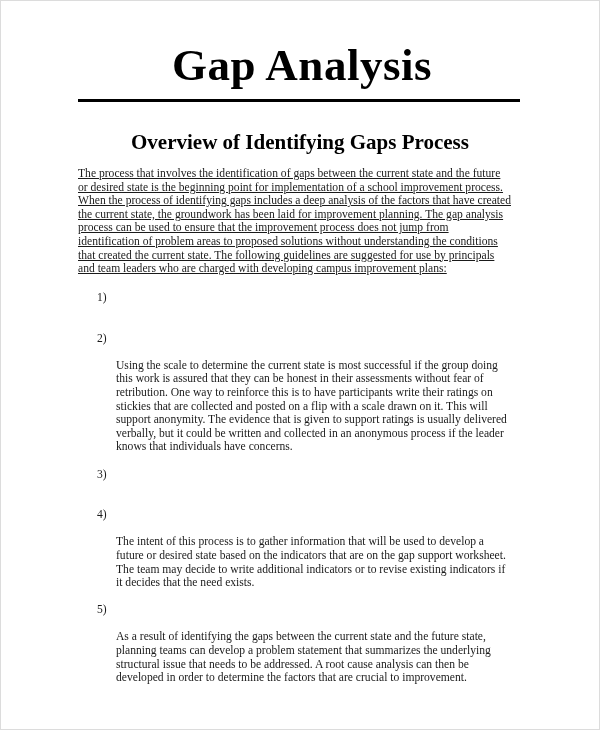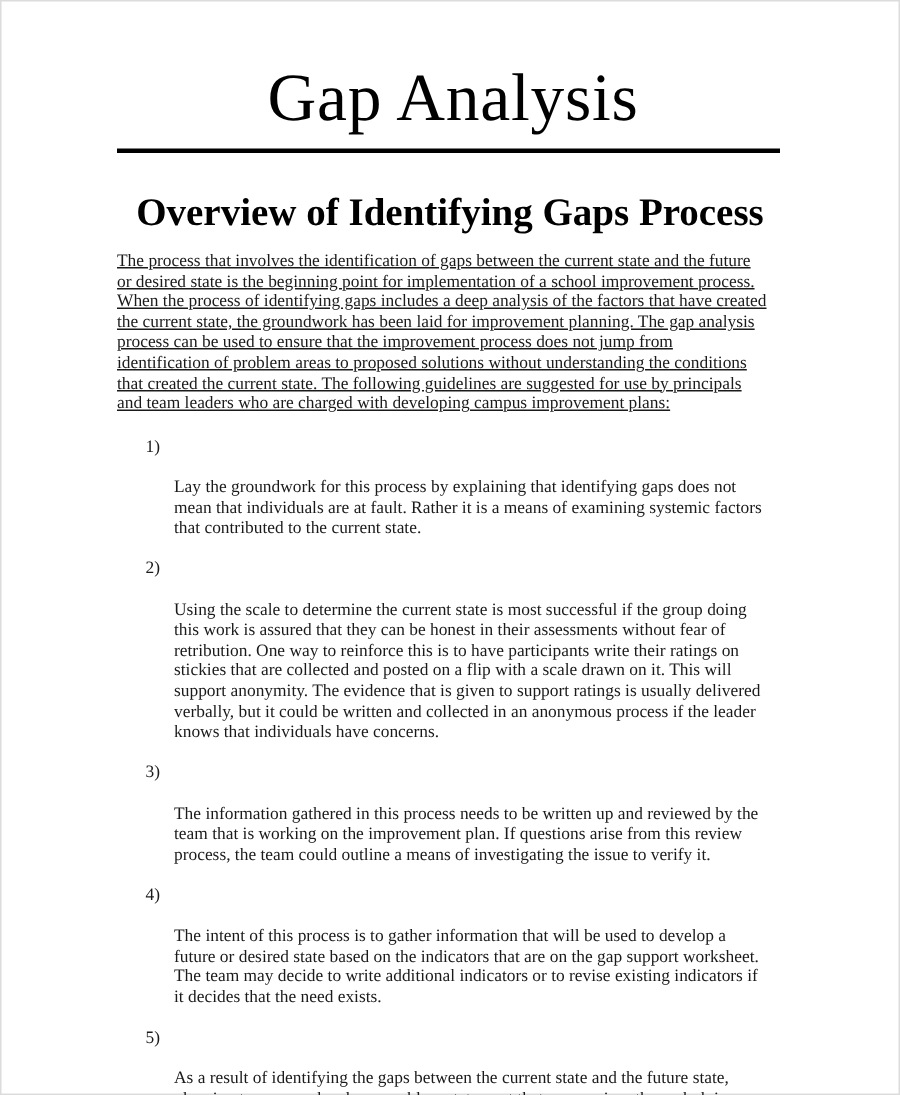--- a/index.html
+++ b/index.html
@@ -8,32 +8,32 @@
       position: relative;
       width: 598px; height: 728px;
       border: 1px solid #dcdcdc;
       background: #ffffff;
       font-family: "Liberation Serif", "DejaVu Serif", serif;
       color: #1a1a1a;
     }
     .title {
       position: absolute; left: 4px; right: 0; top: 38px;
       text-align: center;
-      font-size: 45px; font-weight: normal; color: #000;
+      font-size: 45px; font-weight: bold; color: #000;
       letter-spacing: 0.5px;
       margin: 0; line-height: 52px;
     }
     .rule {
       position: absolute; left: 77px; width: 442px; top: 98px;
       height: 3px; background: #000;
     }
     .subtitle {
       position: absolute; left: 0; right: 0; top: 128px;
       text-align: center;
-      font-size: 26px; font-weight: bold; color: #000;
+      font-size: 21px; font-weight: bold; color: #000;
       margin: 0; line-height: 26px;
     }
     .intro {
       position: absolute; left: 77px; width: 450px; top: 166px;
       font-size: 11.6px; line-height: 13.6px;
       margin: 0; text-align: left;
       white-space: pre-line;
       text-decoration: underline;
     }
     .list {
@@ -62,39 +62,33 @@
 or desired state is the beginning point for implementation of a school improvement process.
 When the process of identifying gaps includes a deep analysis of the factors that have created
 the current state, the groundwork has been laid for improvement planning.  The gap analysis
 process can be used to ensure that the improvement process does not jump from
 identification of problem areas to proposed solutions without understanding the conditions
 that created the current state.  The following guidelines are suggested for use by principals
 and team leaders who are charged with developing campus improvement plans:</p>
   <ol class="list">
     <li class="item">
       <span class="num">1)</span>
-      <span>Lay the groundwork for this process by explaining that identifying gaps does not
-mean that individuals are at fault.  Rather it is a means of examining systemic factors
-that contributed to the current state.</span>
     </li>
     <li class="item">
       <span class="num">2)</span>
       <span>Using the scale to determine the current state is most successful if the group doing
 this work is assured that they can be honest in their assessments without fear of
 retribution. One way to reinforce this is to have participants write their ratings on
 stickies that are collected and posted on a flip with a scale drawn on it.  This will
 support anonymity.  The evidence that is given to support ratings is usually delivered
 verbally, but it could be written and collected in an anonymous process if the leader
 knows that individuals have concerns.</span>
     </li>
     <li class="item">
       <span class="num">3)</span>
-      <span>The information gathered in this process needs to be written up and reviewed by the
-team that is working on the improvement plan.  If questions arise from this review
-process, the team could outline a means of investigating the issue to verify it.</span>
     </li>
     <li class="item">
       <span class="num">4)</span>
       <span>The intent of this process is to gather information that will be used to develop a
 future or desired state based on the indicators that are on the gap support worksheet.
 The team may decide to write additional indicators or to revise existing indicators if
 it decides that the need exists.</span>
     </li>
     <li class="item">
       <span class="num">5)</span>

